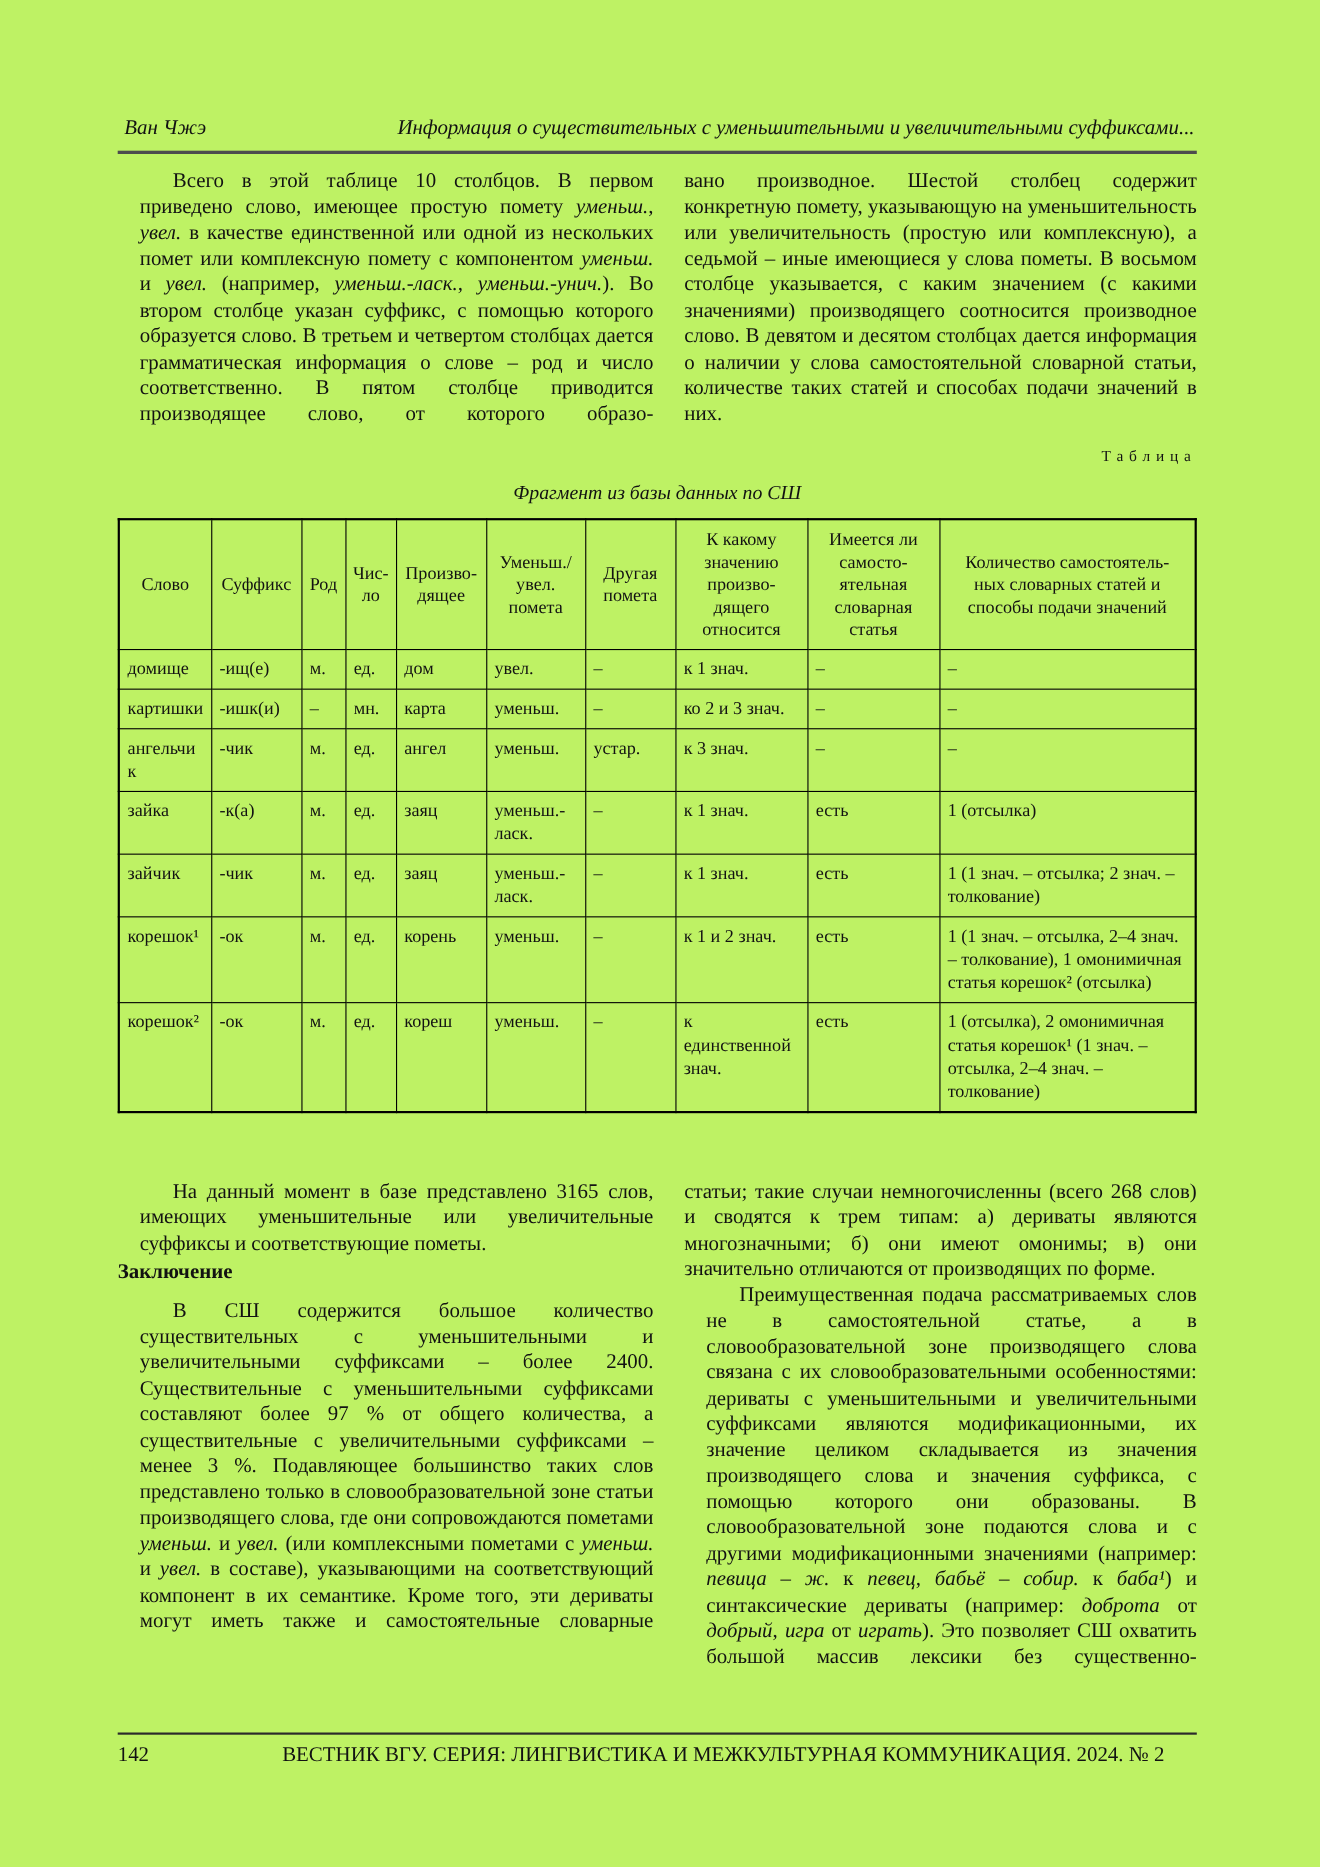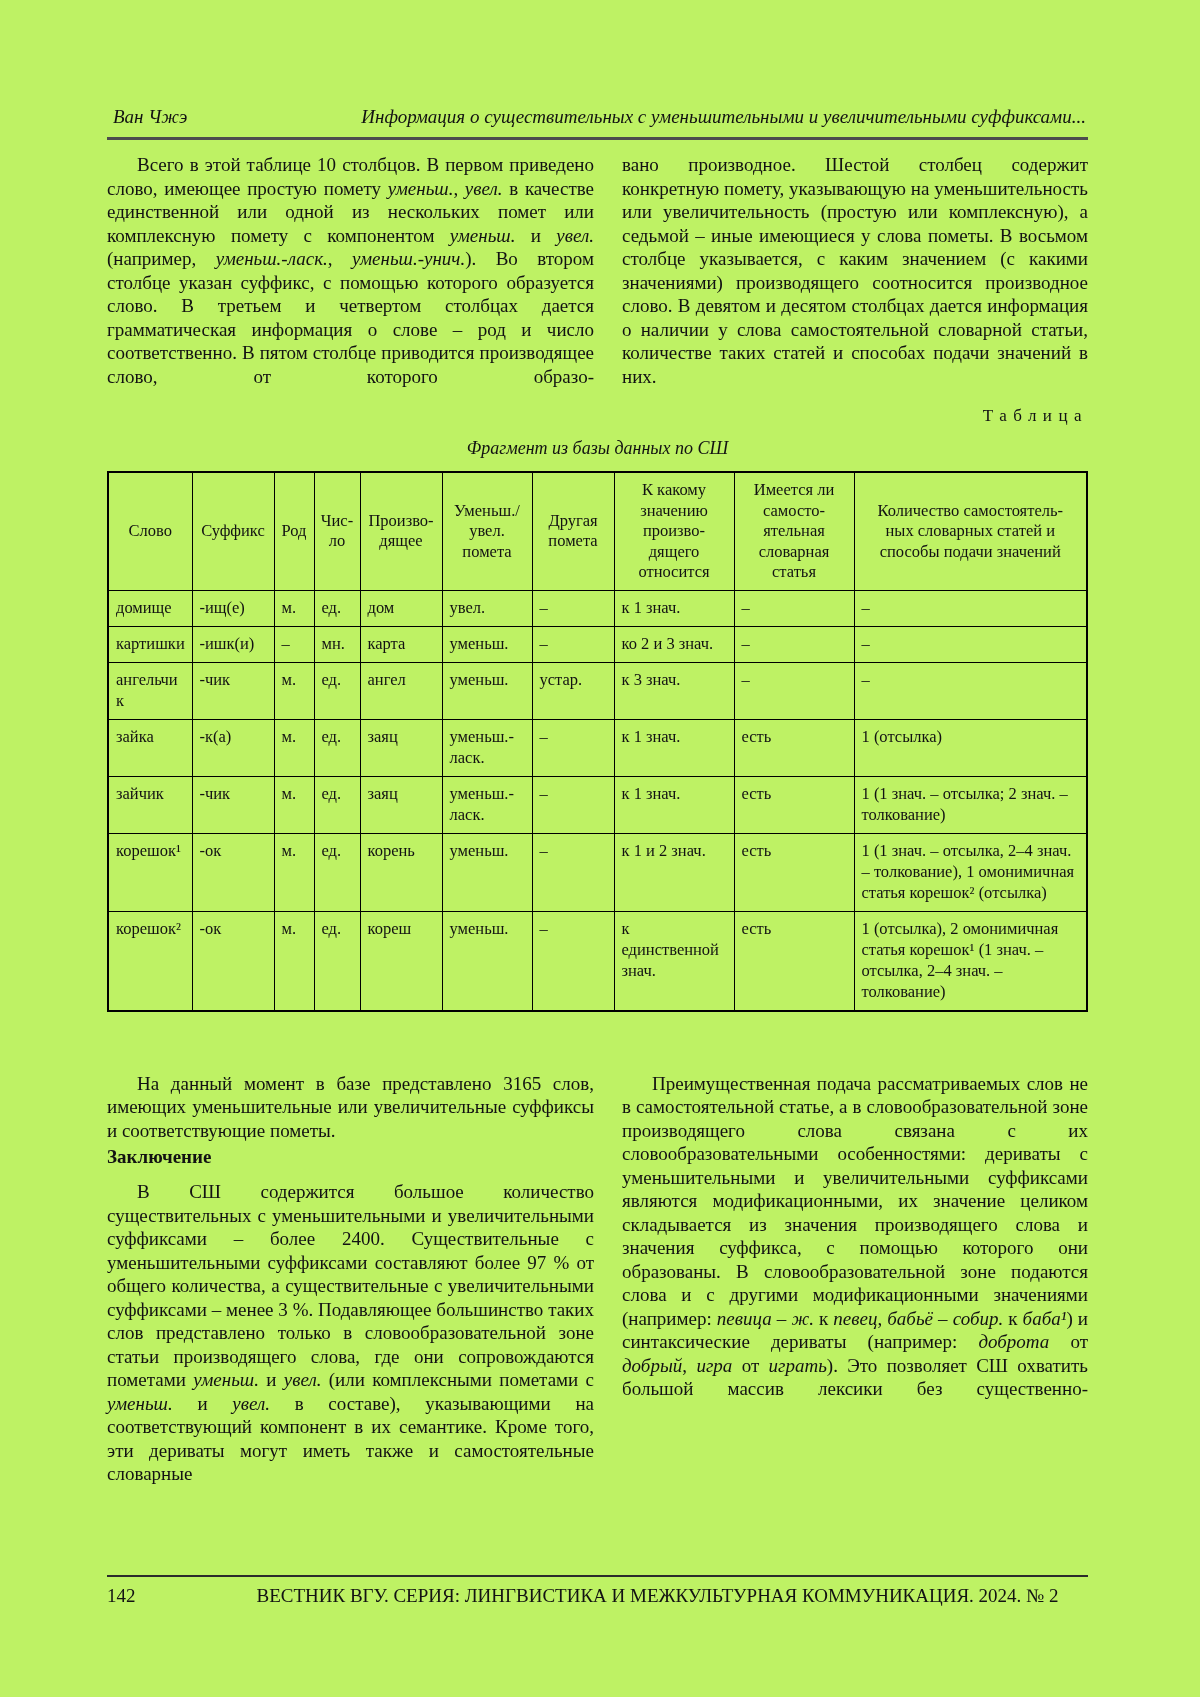--- a/index.html
+++ b/index.html
@@ -18,25 +18,25 @@
     padding:0 2px 9px 6px;
     border-bottom:3px solid #4d4d4d;
   }
   
   .twocol{display:flex;gap:28px;}
   .intro{margin-top:13px;}
   .col{text-align:justify;font-size:19px;line-height:23.5px;}
   .col-left{width:487px;flex:0 0 487px;}
   .col-right{flex:1;min-width:0;}
   p{margin:0;}
-  .indent{text-indent:30px;}
+  .indent{text-indent:30px;margin-left:20px;}
   .stretch-last{text-align-last:justify;}
   
   .table-label{
-    text-align:right;font-size:17px;letter-spacing:0.38em;
+    text-align:right;font-size:14px;letter-spacing:0.38em;
     margin-top:18px;line-height:20px;
   }
   .table-caption{
     text-align:center;font-style:italic;font-size:18px;
     margin-top:11px;line-height:22px;
   }
   table.db{
     width:100%;border-collapse:collapse;table-layout:fixed;
     margin-top:12px;font-size:16.5px;line-height:21px;
     border:2px solid #000;
@@ -220,20 +220,21 @@
       </tbody>
   </table>
 
   <div class="twocol bottom">
     <div class="col col-left">
       <p class="indent"><span>На данный момент в базе представлено 3165 слов, имеющих уменьшительные или увеличительные суффиксы и соответствующие пометы.</span></p>
       <div class="heading">Заключение</div>
       <p class="indent stretch-last"><span>В СШ содержится большое количество существительных с уменьшительными и увеличительными суффиксами – более 2400. Существительные с уменьшительными суффиксами составляют более 97 % от общего количества, а существительные с увеличительными суффиксами – менее 3 %. Подавляющее большинство таких слов представлено только в словообразовательной зоне статьи производящего слова, где они сопровождаются пометами </span><i>уменьш.</i><span> и </span><i>увел.</i><span> (или комплексными пометами с </span><i>уменьш.</i><span> и </span><i>увел.</i><span> в составе), указывающими на соответствующий компонент в их семантике. Кроме того, эти дериваты могут иметь также и самостоятельные словарные</span></p>
     </div>
     <div class="col col-right">
+      <p><span>статьи; такие случаи немногочисленны (всего 268 слов) и сводятся к трем типам: а) дериваты являются многозначными; б) они имеют омонимы; в) они значительно отличаются от производящих по форме.</span></p>
       <p class="indent stretch-last"><span>Преимущественная подача рассматриваемых слов не в самостоятельной статье, а в словообразовательной зоне производящего слова связана с их словообразовательными особенностями: дериваты с уменьшительными и увеличительными суффиксами являются модификационными, их значение целиком складывается из значения производящего слова и значения суффикса, с помощью которого они образованы. В словообразовательной зоне подаются слова и с другими модификационными значениями (например: </span><i>певица</i><span> – </span><i>ж.</i><span> к </span><i>певец</i><span>, </span><i>бабьё</i><span> – </span><i>собир.</i><span> к </span><i>баба¹</i><span>) и синтаксические дериваты (например: </span><i>доброта</i><span> от </span><i>добрый</i><span>, </span><i>игра</i><span> от </span><i>играть</i><span>). Это позволяет СШ охватить большой массив лексики без существенно-</span></p>
     </div>
   </div>
 
   <div class="page-footer">
     <span class="page-num">142</span>
     <span class="journal">ВЕСТНИК ВГУ. СЕРИЯ: ЛИНГВИСТИКА И МЕЖКУЛЬТУРНАЯ КОММУНИКАЦИЯ. 2024. № 2</span>
   </div>
 
 </div>

